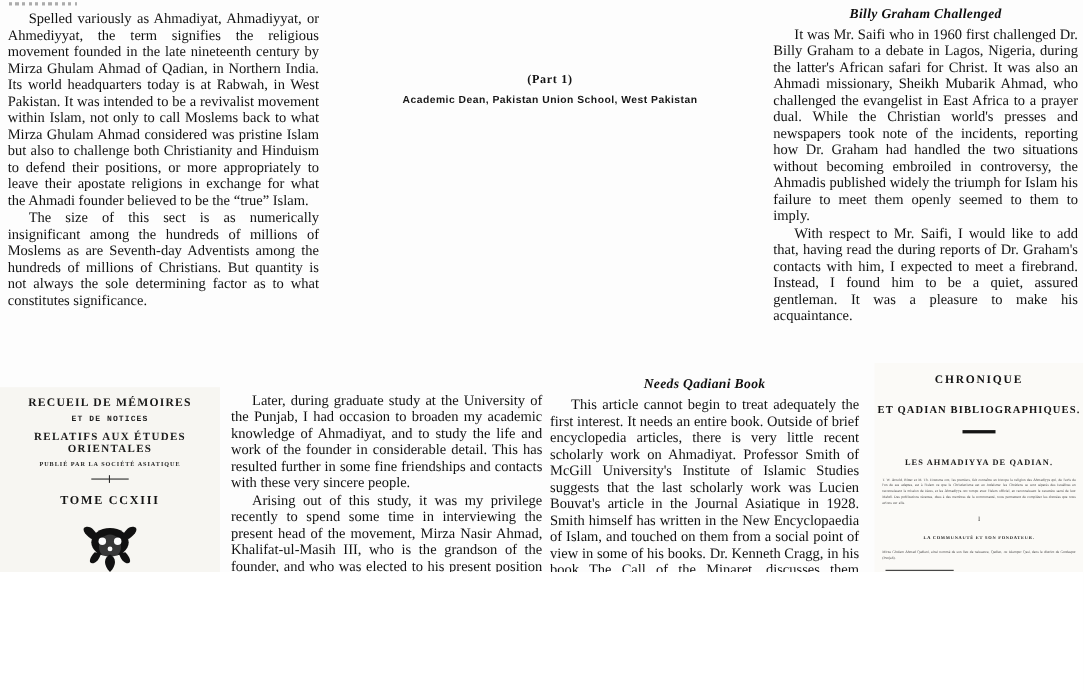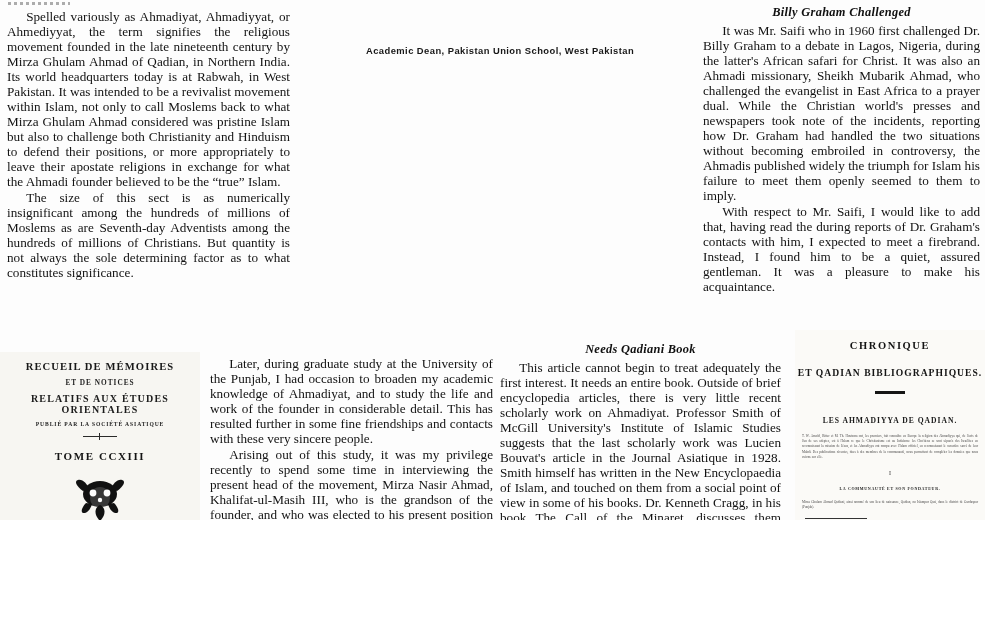--- a/index.html
+++ b/index.html
@@ -141,21 +141,21 @@
   }
   #journal-cover .jc-sub1 {
     font-family: "Liberation Serif", "DejaVu Serif", serif;
     font-weight: bold;
     font-size: 10.6px;
     letter-spacing: 1.1px;
     margin-top: 9px;
     color: #181818;
   }
   #journal-cover .jc-sub2 {
-    font-family: Liberation Serif, serif;
+    font-family: Liberation Mono, monospace;
     font-weight: bold;
     font-size: 7.3px;
     letter-spacing: 1.0px;
     margin-top: 6px;
     color: #1d1d1d;
     text-align: center;
   }
   #journal-cover .jc-sub3 {
     font-family: "Liberation Serif", "DejaVu Serif", serif;
     font-weight: bold;
@@ -330,20 +330,21 @@
 <div id="page">
 
   <div id="scan-artifact"></div>
 
   <div id="left-col" class="col-text">
     <p>Spelled variously as Ahmadiyat, Ahmadiyyat, or Ahmediyyat, the term signifies the religious movement founded in the late nineteenth century by Mirza Ghulam Ahmad of Qadian, in Northern India. Its world headquarters today is at Rabwah, in West Pakistan. It was intended to be a revivalist movement within Islam, not only to call Moslems back to what Mirza Ghulam Ahmad considered was pristine Islam but also to challenge both Christianity and Hinduism to defend their positions, or more appropriately to leave their apostate religions in exchange for what the Ahmadi founder believed to be the “true” Islam.</p>
     <p>The size of this sect is as numerically insignificant among the hundreds of millions of Moslems as are Seventh-day Adventists among the hundreds of millions of Christians. But quantity is not always the sole determining factor as to what constitutes significance.</p>
   </div>
 
   <div id="title-block">
+    <div id="part-label">(Part 1)</div>
     <div id="author-affil">Academic Dean, Pakistan Union School, West Pakistan</div>
   </div>
 
   <div id="right-col">
     <div class="subhead">Billy Graham Challenged</div>
     <div class="col-text">
       <p>It was Mr. Saifi who in 1960 first challenged Dr. Billy Graham to a debate in Lagos, Nigeria, during the latter's African safari for Christ. It was also an Ahmadi missionary, Sheikh Mubarik Ahmad, who challenged the evangelist in East Africa to a prayer dual. While the Christian world's presses and newspapers took note of the incidents, reporting how Dr. Graham had handled the two situations without becoming embroiled in controversy, the Ahmadis published widely the triumph for Islam his failure to meet them openly seemed to them to imply.</p>
       <p>With respect to Mr. Saifi, I would like to add that, having read the during reports of Dr. Graham's contacts with him, I expected to meet a firebrand. Instead, I found him to be a quiet, assured gentleman. It was a pleasure to make his acquaintance.</p>
     </div>
   </div>

